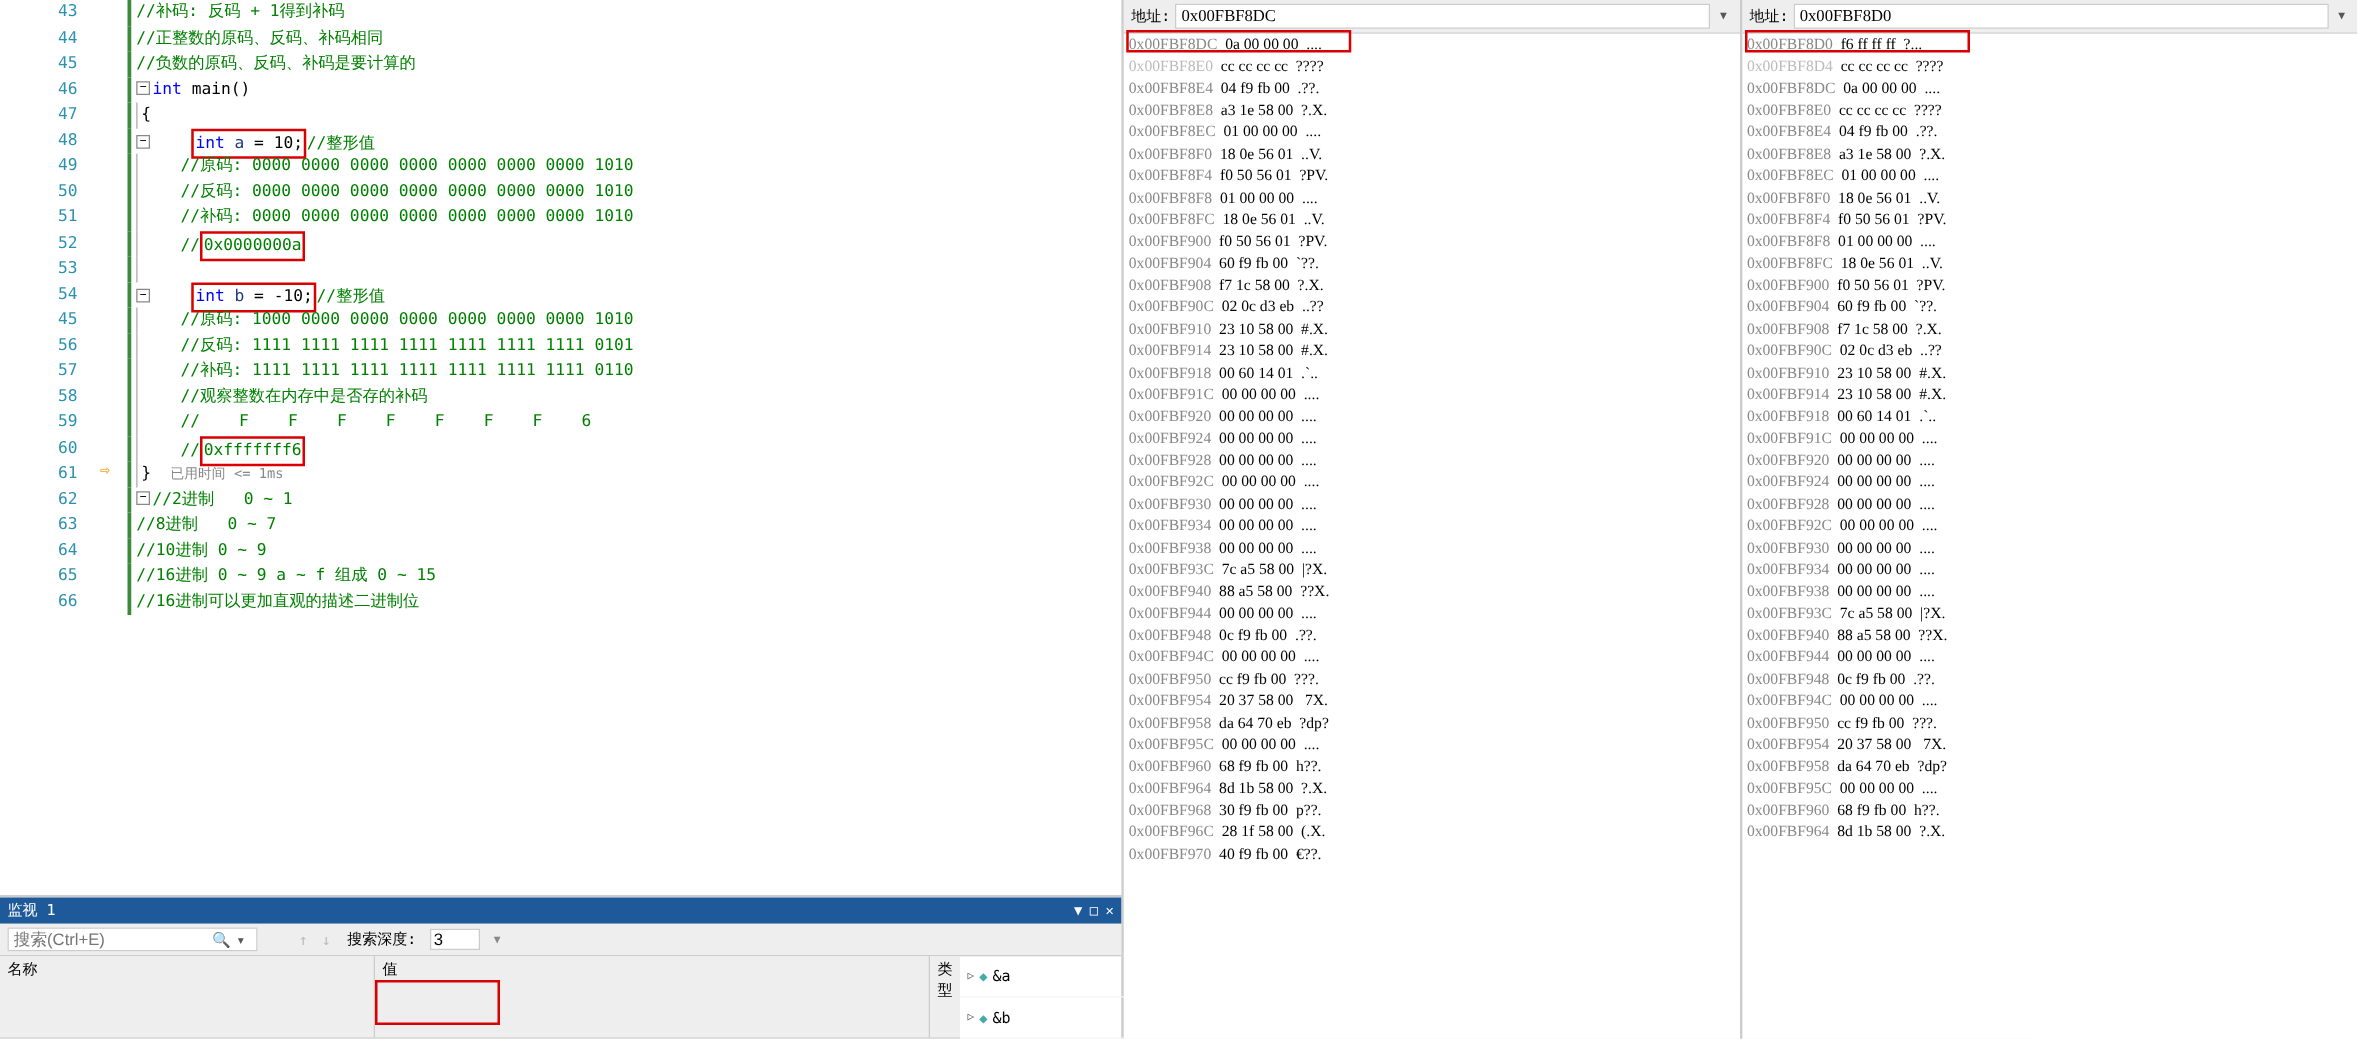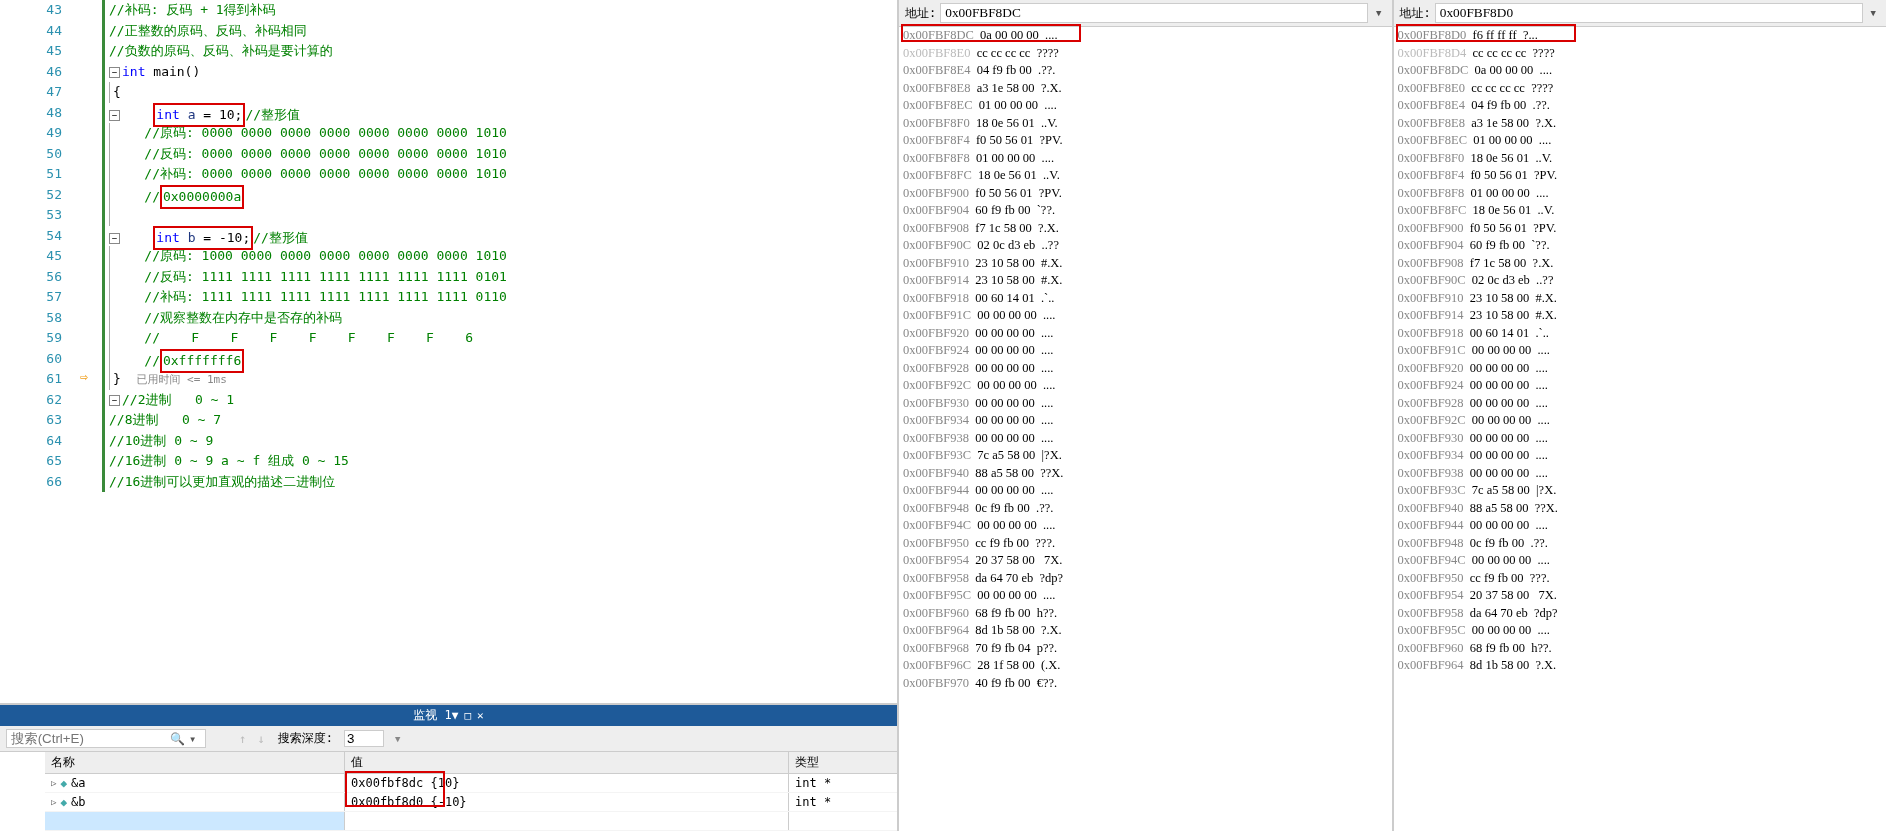--- a/index.html
+++ b/index.html
@@ -14,29 +14,29 @@
 .vbar { border-left: 3px solid #3a8a3a; padding-left: 4px; display: inline-block; height: 20.5px; vertical-align: top; }
 .vbar2 { border-left: 1px solid #aaa; padding-left: 3px; display: inline-block; height: 20.5px; vertical-align: top; }
 .collapse-box { display: inline-block; width: 11px; height: 11px; border: 1px solid #888; background: #fff; text-align: center; line-height: 9px; font-size: 9px; margin-right: 2px; vertical-align: middle; cursor: pointer; }
 .c-comment { color: #008000; }
 .c-keyword { color: #0000ff; }
 .c-ident { color: #1f377f; }
 .c-elapsed { color: #888; font-size: 11px; }
 .red-box { border: 2px solid #d80000; padding: 0 1px; display: inline-block; }
 
 .watch-panel { border-top: 2px solid #ccc; }
-.watch-title { background: #1e5a99; color: #fff; padding: 2px 6px; font-size: 12px; display: flex; justify-content: center; align-items: center; }
+.watch-title { background: #1e5a99; color: #fff; padding: 2px 6px; font-size: 12px; display: flex; justify-content: space-between; align-items: center; }
 .watch-title-ctrls { display: flex; gap: 6px; }
 .watch-title-ctrls span { cursor: pointer; font-size: 11px; }
 .watch-toolbar { background: #eee; padding: 3px 6px; display: flex; align-items: center; gap: 11px; border-bottom: 1px solid #ccc; font-size: 12px; }
 .watch-search { flex: 0 0 200px; border: 1px solid #ccc; padding: 1px 4px; background: #fff; }
 .watch-search-icon { color: #555; }
 .watch-arrows span { color: #bbb; padding: 0 2px; cursor: pointer; }
 .watch-depth-input { width: 40px; border: 1px solid #ccc; padding: 0 2px; }
-.watch-grid { display: flex; flex-direction: column; margin-left: 45px; }
+.watch-grid { display: flex; flex-direction: row; }
 .watch-header { display: flex; background: #eee; border-bottom: 1px solid #ccc; font-size: 12px; }
 .watch-col-name { width: 300px; padding: 2px 6px; border-right: 1px solid #ccc; }
 .watch-col-value { width: 444px; padding: 2px 6px; border-right: 1px solid #ccc; }
 .watch-col-type { flex: 1; padding: 2px 6px; }
 .watch-row { display: flex; font-size: 12px; border-bottom: 1px solid #f4f4f4; }
 .watch-row .watch-col-name { display: flex; align-items: center; gap: 4px; }
 .tri { color: #555; font-size: 9px; cursor: pointer; }
 .cube-icon { color: #4aa; font-size: 11px; }
 .selected-cell { background: #cce8ff; }
 .watch-red-box { border: 2px solid #d80000; position: absolute; pointer-events: none; }
@@ -214,21 +214,21 @@
           <div class="mem-row"><span class="mem-addr">0x00FBF940</span>  <span class="mem-bytes">88 a5 58 00</span>  <span class="mem-ascii">??X.</span></div>
           <div class="mem-row"><span class="mem-addr">0x00FBF944</span>  <span class="mem-bytes">00 00 00 00</span>  <span class="mem-ascii">....</span></div>
           <div class="mem-row"><span class="mem-addr">0x00FBF948</span>  <span class="mem-bytes">0c f9 fb 00</span>  <span class="mem-ascii">.??.</span></div>
           <div class="mem-row"><span class="mem-addr">0x00FBF94C</span>  <span class="mem-bytes">00 00 00 00</span>  <span class="mem-ascii">....</span></div>
           <div class="mem-row"><span class="mem-addr">0x00FBF950</span>  <span class="mem-bytes">cc f9 fb 00</span>  <span class="mem-ascii">???.</span></div>
           <div class="mem-row"><span class="mem-addr">0x00FBF954</span>  <span class="mem-bytes">20 37 58 00</span>  <span class="mem-ascii"> 7X.</span></div>
           <div class="mem-row"><span class="mem-addr">0x00FBF958</span>  <span class="mem-bytes">da 64 70 eb</span>  <span class="mem-ascii">?dp?</span></div>
           <div class="mem-row"><span class="mem-addr">0x00FBF95C</span>  <span class="mem-bytes">00 00 00 00</span>  <span class="mem-ascii">....</span></div>
           <div class="mem-row"><span class="mem-addr">0x00FBF960</span>  <span class="mem-bytes">68 f9 fb 00</span>  <span class="mem-ascii">h??.</span></div>
           <div class="mem-row"><span class="mem-addr">0x00FBF964</span>  <span class="mem-bytes">8d 1b 58 00</span>  <span class="mem-ascii">?.X.</span></div>
-          <div class="mem-row"><span class="mem-addr">0x00FBF968</span>  <span class="mem-bytes">70 f9 fb 04</span>  <span class="mem-ascii">p??.</span></div>
+          <div class="mem-row"><span class="mem-addr">0x00FBF968</span>  <span class="mem-bytes">30 f9 fb 00</span>  <span class="mem-ascii">p??.</span></div>
           <div class="mem-row"><span class="mem-addr">0x00FBF96C</span>  <span class="mem-bytes">28 1f 58 00</span>  <span class="mem-ascii">(.X.</span></div>
           <div class="mem-row"><span class="mem-addr">0x00FBF970</span>  <span class="mem-bytes">40 f9 fb 00</span>  <span class="mem-ascii">€??.</span></div>
         </div>
       <div class="mem-red-box" style="left:2px; top:24px; width:180px; height:18px;"></div>
     </div>
     <div class="mem-panel" style="position:relative; border-right:none">
       <div class="mem-addrbar">
         <span>地址:</span>
         <input class="mem-addr-input" value="0x00FBF8D0" style="">
         <span class="mem-drop">▼</span>

